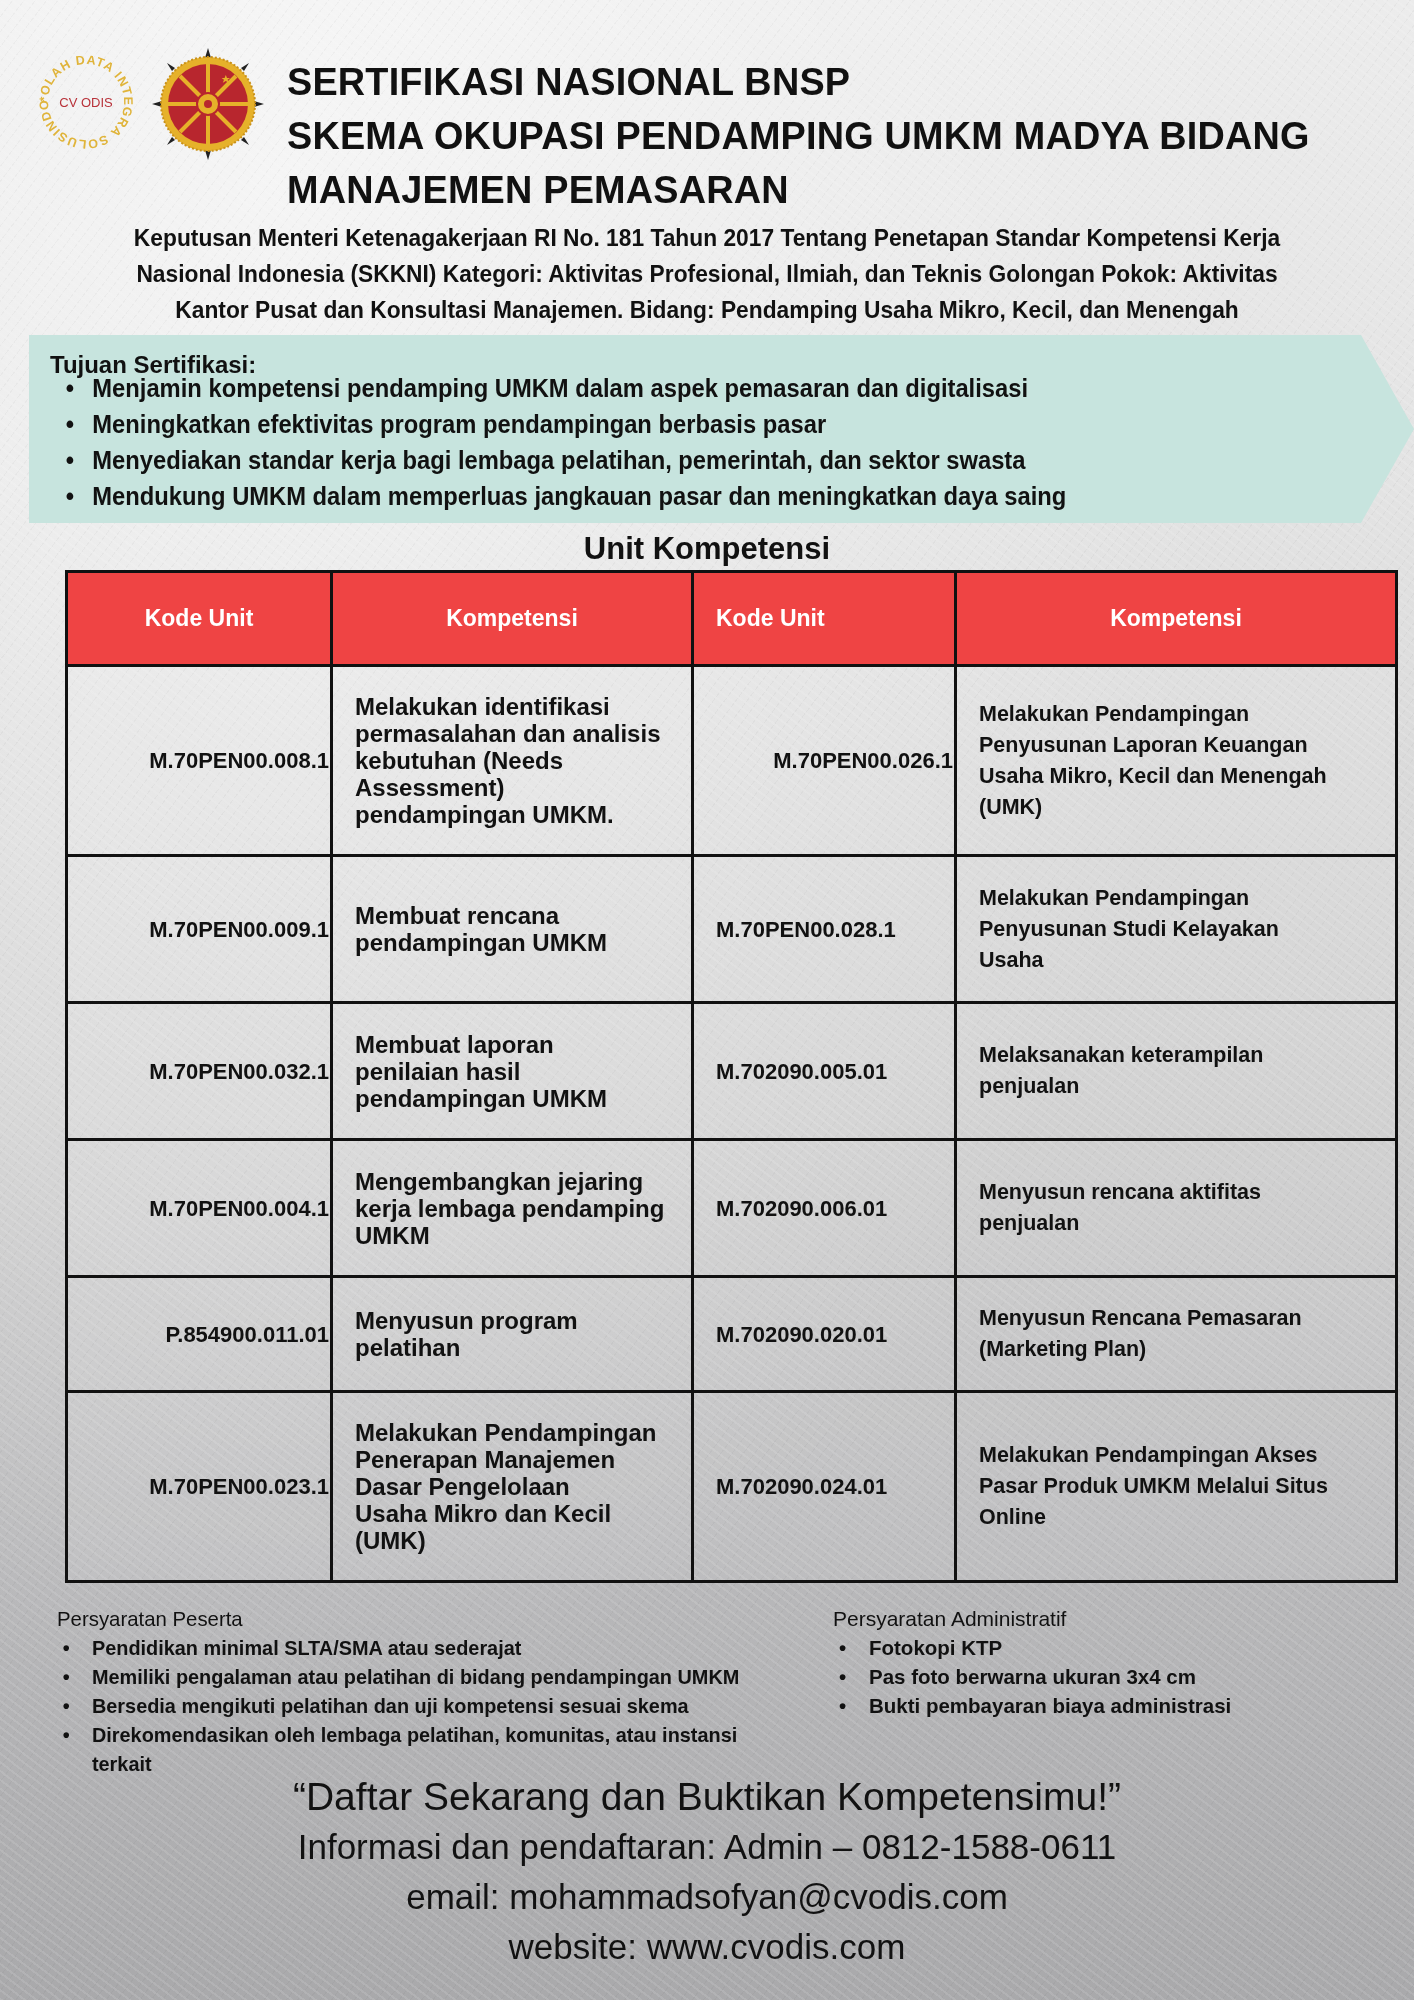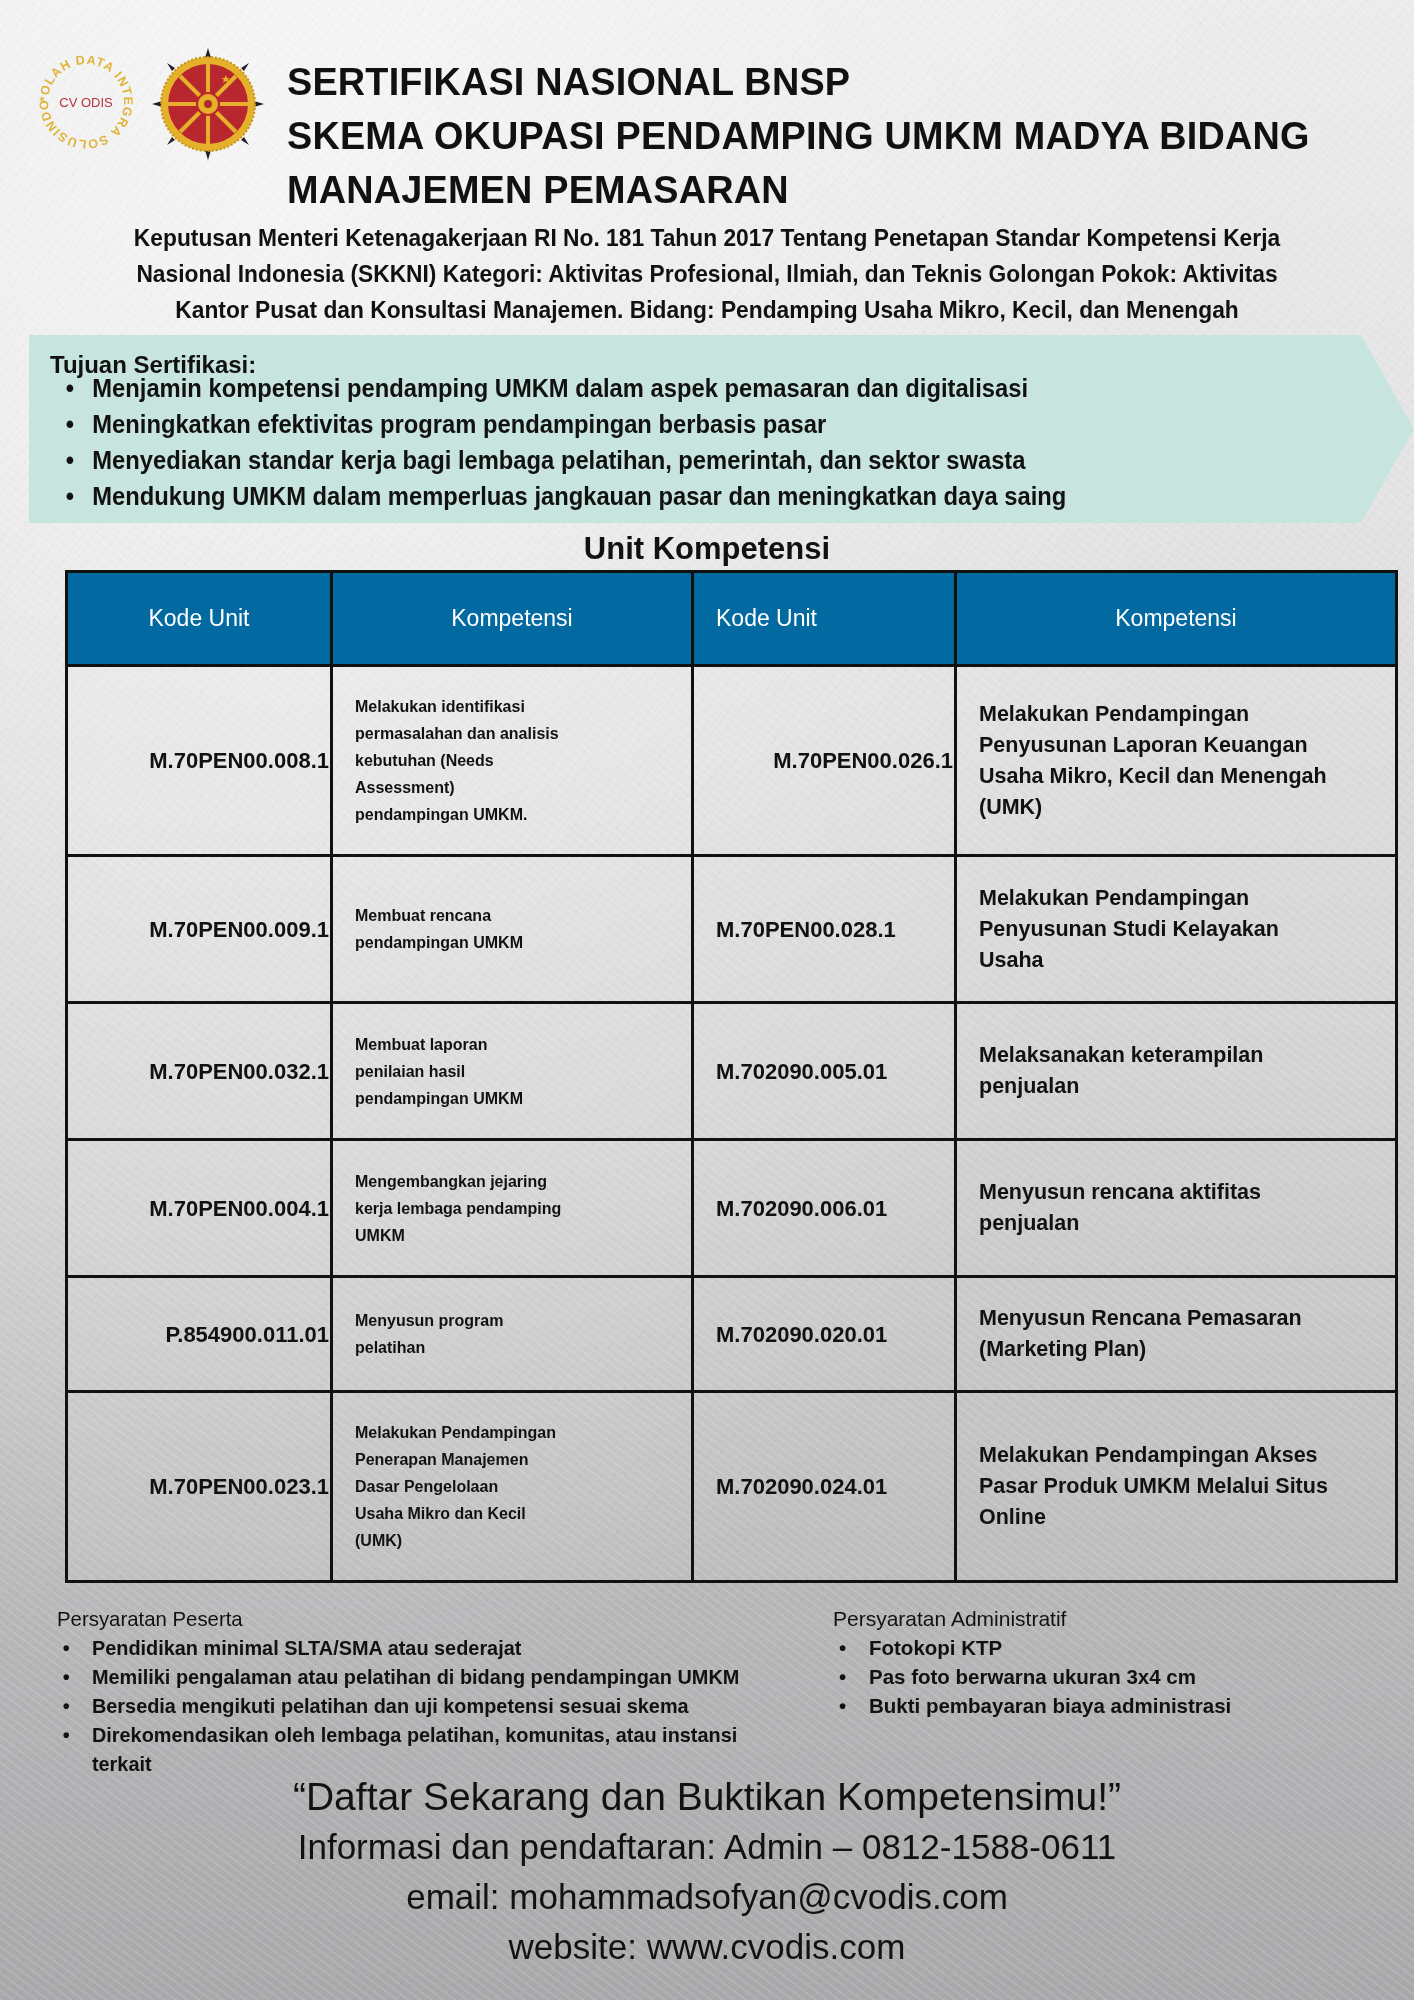--- a/index.html
+++ b/index.html
@@ -35,23 +35,23 @@
   .goals-title { left:50px; top:348px; font-weight:700; font-size:24px; line-height:34px; }
   .goals-list { left:60px; top:370px; margin:0; padding:0; list-style:none; }
   .goals-list li { font-weight:700; font-size:25px; line-height:36px; position:relative; padding-left:34px; white-space:nowrap; transform:scaleX(0.95); transform-origin:left; }
   .goals-list li .bullet { position:absolute; left:6px; top:0; }
 
   .unit-title { left:0; width:1414px; top:528px; text-align:center; font-weight:700; font-size:31px; line-height:42px; }
 
   
   .units-table { left:65px; top:570px; width:1330px; border-collapse:collapse; table-layout:fixed; }
   .units-table th, .units-table td { border:3px solid #111; }
-  .units-table th { background:#0369a1; color:#fff; font-weight:400; font-size:23px; height:89px; text-align:center; }
+  .units-table th { background:#ef4444; color:#fff; font-weight:700; font-size:23px; height:89px; text-align:center; }
   .units-table th.left { text-align:left; padding-left:22px; }
-  .units-table td { font-weight:700; font-size:16px; line-height:27px; vertical-align:middle; background:rgba(255,255,255,0.08); }
+  .units-table td { font-weight:700; font-size:24px; line-height:27px; vertical-align:middle; background:rgba(255,255,255,0.08); }
   .units-table td.code { text-align:right; font-size:22px; }
   .units-table td.code.r { text-align:left; padding-left:22px; }
   .units-table td.comp { padding-left:22px; padding-right:10px; }
   .units-table td.comp.r { line-height:31px; font-size:21.5px; }
 
   
   .req-left { left:57px; top:1604px; width:780px; }
   .req-right { left:833px; top:1604px; width:560px; }
   .req-title { font-weight:400; font-size:21px; line-height:29px; }
   .req-list { margin:0; padding:0; list-style:none; }

